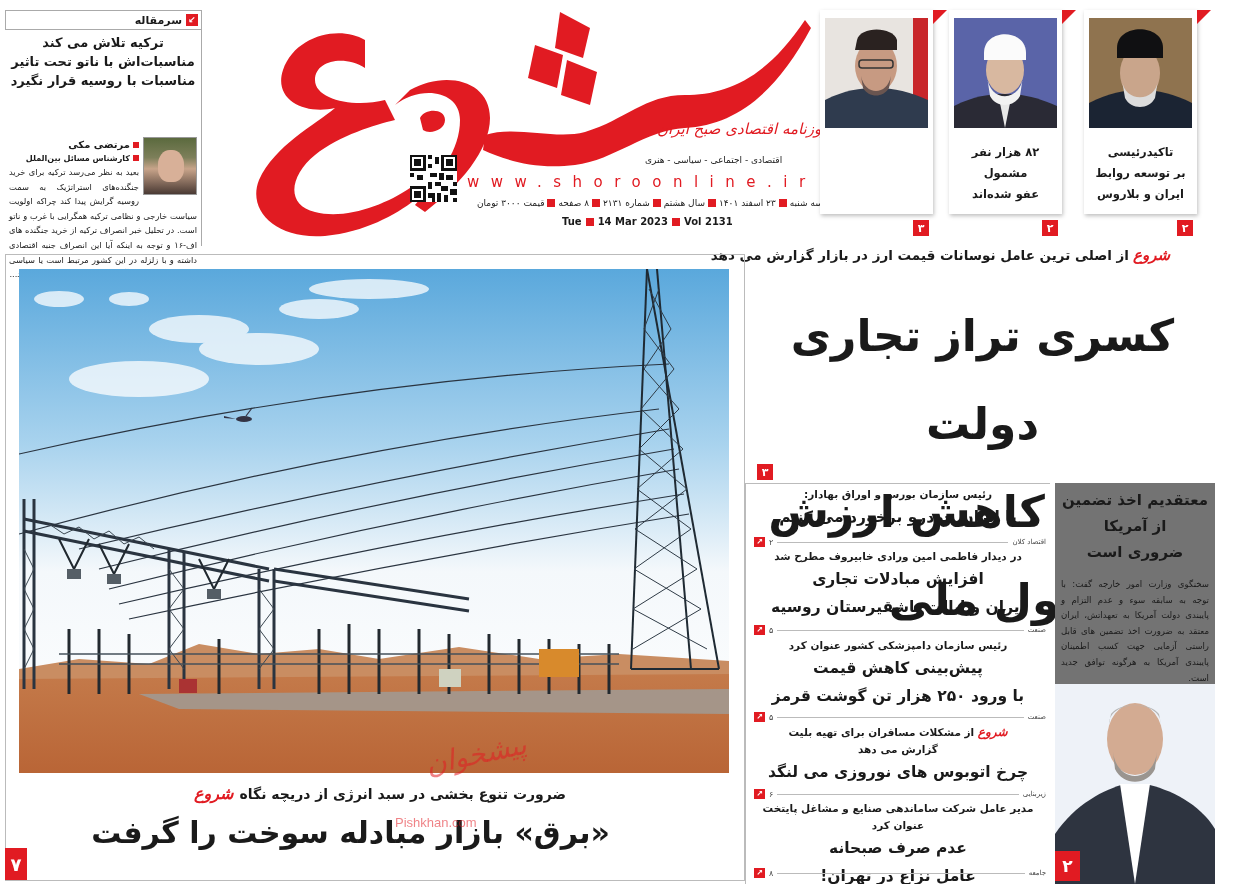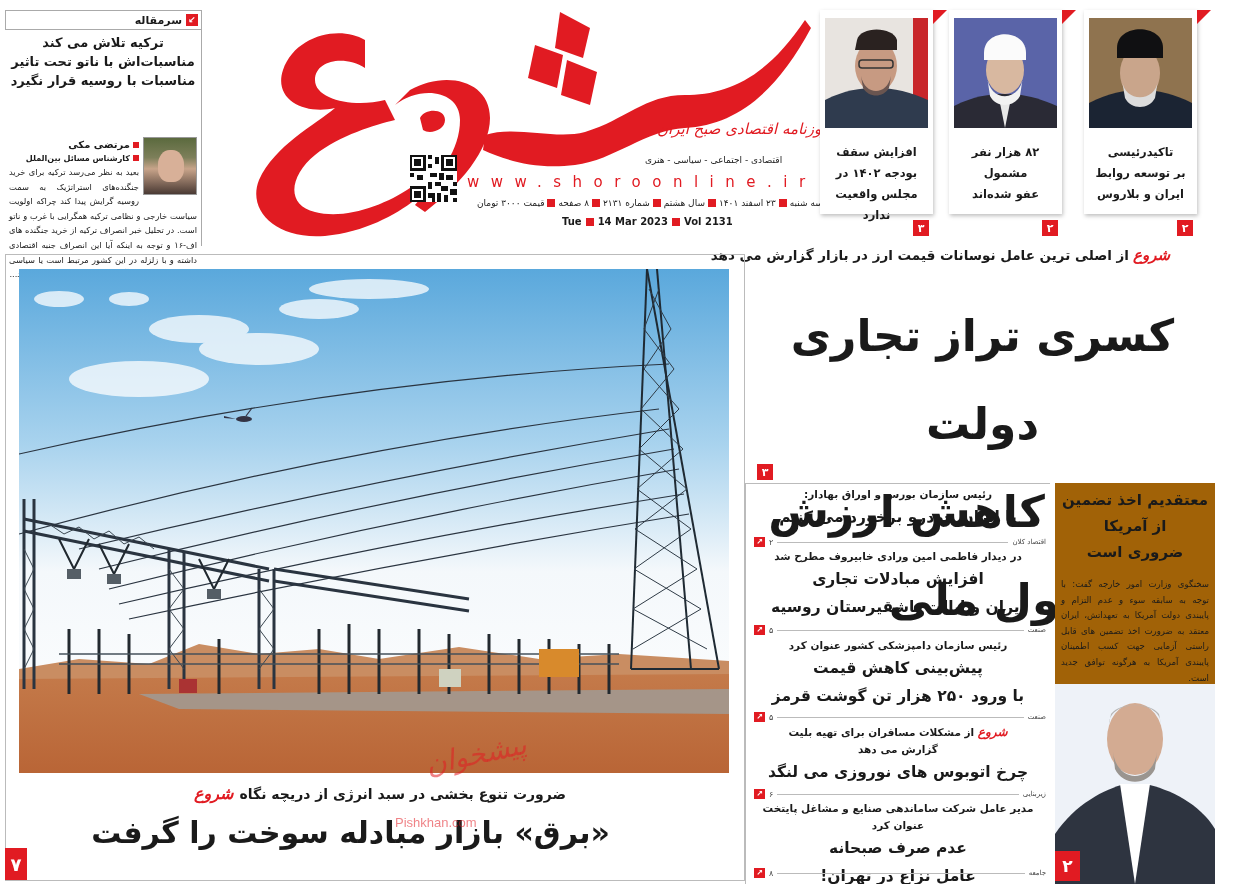--- a/index.html
+++ b/index.html
@@ -64,21 +64,21 @@
   .brief .kick { font-size: 10.5px; font-weight: bold; line-height: 17px; }
   .brief .kick .brand { font-family: "DejaVu Serif", serif; font-style: italic; color: #e11b22; font-size: 12px; }
   .brief .head { font-size: 15.5px; font-weight: bold; line-height: 28px; }
   .sep { position: absolute; left: 8px; right: 4px; height: 12px; display: flex; align-items: center; gap: 4px; direction: ltr; }
   .sep .arr { width: 11px; height: 10px; font-size: 8px; line-height: 10px; }
   .sep .pg { font-size: 8px; color: #444; }
   .sep .line { flex: 1; height: 1px; background: #bbb; }
   .sep .sec { font-size: 7px; color: #444; }
 
   
-  #interview { position: absolute; left: 1055px; top: 483px; width: 160px; height: 401px; background: #a16207; }
+  #interview { position: absolute; left: 1055px; top: 483px; width: 160px; height: 401px; background: #737373; }
   #interview .ihead { text-align: center; font-size: 15px; font-weight: bold; line-height: 26px; margin-top: 4px; }
   #interview .itext { font-size: 8.6px; line-height: 15.6px; text-align: justify; padding: 10px 6px 0 6px; margin-top: 2px; }
   #interview .iphoto { position: absolute; left: 0; right: 0; bottom: 0; height: 200px; overflow: hidden; }
   #interview-num { position: absolute; left: 1055px; top: 851px; width: 25px; height: 30px; font-size: 17px; }
 </style>
 </head>
 <body>
 
 <section id="editorial">
   <div class="ed-head">
@@ -182,25 +182,20 @@
     <svg width="103" height="110" viewBox="0 0 103 110" xmlns="http://www.w3.org/2000/svg">
       <rect width="103" height="110" fill="#e8e4e0"></rect>
       <rect x="88" y="0" width="15" height="110" fill="#c8262a"></rect>
       <text x="0" y="70" font-size="46" font-family="DejaVu Serif, serif" fill="#222">W</text>
       <path d="M0 110 L0 82 C20 72 35 70 51 70 C70 70 85 74 103 82 L103 110 Z" fill="#2f3b4e"></path>
       <ellipse cx="51" cy="48" rx="21" ry="26" fill="#c79a82"></ellipse>
       <path d="M32 22 C35 8 68 8 72 22 L72 32 L30 32 Z" fill="#2a2220"></path>
       <rect x="34" y="42" width="34" height="8" rx="3" fill="none" stroke="#333" stroke-width="1.5"></rect>
       <path d="M36 58 C40 78 62 78 66 58 L64 70 C58 80 44 80 38 70 Z" fill="#6a5550"></path>
     </svg>
-  </div>
-  <div class="cap">
-    <div>افزایش سقف</div>
-    <div>بودجه ۱۴۰۲ در</div>
-    <div>مجلس واقعیت ندارد</div>
   </div>
   <span class="corner"></span>
   <span class="num redbox">۳</span>
 </article>
 
 <div id="lead-kicker">
   <span class="brand">شروع</span>
   <span>از اصلی ترین عامل نوسانات قیمت ارز در بازار گزارش می دهد</span>
 </div>
 <h1 id="lead-headline">

